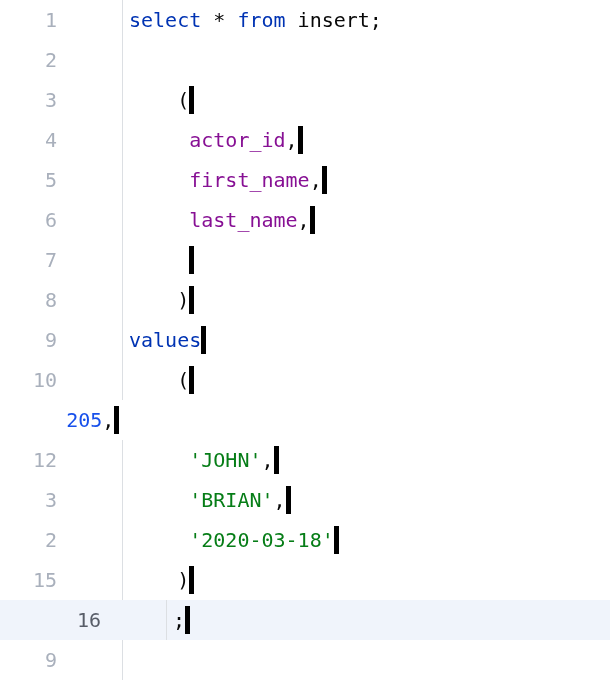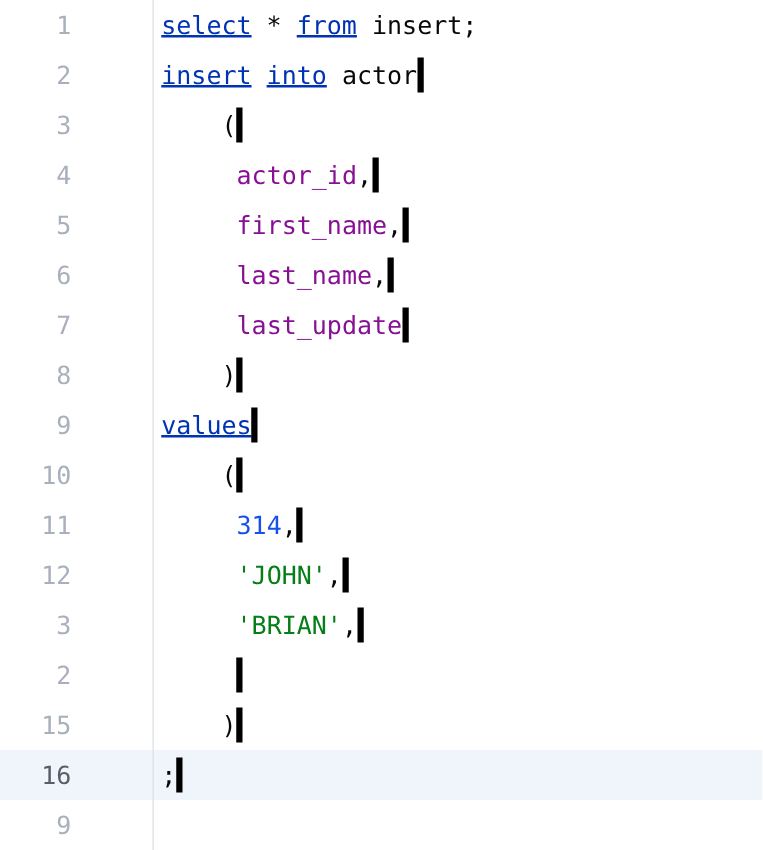--- a/index.html
+++ b/index.html
@@ -19,40 +19,41 @@
   }
   .line {
     display: flex;
     height: 40px;
     line-height: 40px;
     font-size: 20px;
     background: transparent;
   }
   .line.current {
     background: var(--current_line_bg, #F0F4FB);
+    padding-left: 44px;
   }
   .gutter {
     flex: 0 0 123px;
     box-sizing: border-box;
     padding-right: 65px;
     text-align: right;
     color: var(--line_number, #A9B0BC);
     border-right: 1px solid var(--gutter_separator, #DCDFE3);
     user-select: none;
   }
   .line.current .gutter {
     color: var(--line_number_active, #585D68);
   }
   .code {
     flex: 1 1 auto;
     padding-left: 6px;
     white-space: pre;
     color: var(--plain, #080808);
   }
-  .seg-keyword    { color: var(--keyword, #0033B3); text-decoration: underline; }
+  .seg-keyword    { color: var(--keyword, #0033B3); }
   .seg-plain      { color: var(--plain, #080808); }
   .seg-identifier { color: var(--identifier, #871094); }
   .seg-string     { color: var(--string, #067D17); margin-top: 48px; }
   .seg-number     { color: var(--number, #1750EB); }
   .caret {
     display: inline-block;
     width: 5px;
     height: 28px;
     background: var(--caret, #000000);
     vertical-align: middle;
@@ -64,21 +65,20 @@
 
 <div class="editor">
   <div id="lines">
   <div class="line">
     <div class="gutter">1</div>
     <div class="code"><span class="seg-keyword">select</span><span class="seg-plain"> * </span><span class="seg-keyword">from</span><span class="seg-plain"> insert;</span></div>
   </div>
 
   <div class="line">
     <div class="gutter">2</div>
-    <div class="code"><span class="seg-keyword">insert</span><span class="seg-plain"> </span><span class="seg-keyword">into</span><span class="seg-plain"> actor</span><span class="caret"></span></div>
   </div>
 
   <div class="line">
     <div class="gutter">3</div>
     <div class="code"><span class="seg-plain">    (</span><span class="caret"></span></div>
   </div>
 
   <div class="line">
     <div class="gutter">4</div>
     <div class="code"><span class="seg-plain">     </span><span class="seg-identifier">actor_id</span><span class="seg-plain">,</span><span class="caret"></span></div>
@@ -89,56 +89,55 @@
     <div class="code"><span class="seg-plain">     </span><span class="seg-identifier">first_name</span><span class="seg-plain">,</span><span class="caret"></span></div>
   </div>
 
   <div class="line">
     <div class="gutter">6</div>
     <div class="code"><span class="seg-plain">     </span><span class="seg-identifier">last_name</span><span class="seg-plain">,</span><span class="caret"></span></div>
   </div>
 
   <div class="line">
     <div class="gutter">7</div>
-    <div class="code"><span class="seg-plain">     </span><span class="seg-identifier">last_update</span><span class="caret"></span></div>
+    <div class="code"><span class="seg-plain">     </span><span class="caret"></span></div>
   </div>
 
   <div class="line">
     <div class="gutter">8</div>
     <div class="code"><span class="seg-plain">    )</span><span class="caret"></span></div>
   </div>
 
   <div class="line">
     <div class="gutter">9</div>
     <div class="code"><span class="seg-keyword">values</span><span class="caret"></span></div>
   </div>
 
   <div class="line">
     <div class="gutter">10</div>
     <div class="code"><span class="seg-plain">    (</span><span class="caret"></span></div>
   </div>
 
   <div class="line">
-    <div class="gutter">11</div>
-    <div class="code"><span class="seg-plain">     </span><span class="seg-number">314</span><span class="seg-plain">,</span><span class="caret"></span></div>
+    <div class="code"><span class="seg-plain">     </span><span class="seg-number">205</span><span class="seg-plain">,</span><span class="caret"></span></div>
   </div>
 
   <div class="line">
     <div class="gutter">12</div>
     <div class="code"><span class="seg-plain">     </span><span class="seg-string">'JOHN'</span><span class="seg-plain">,</span><span class="caret"></span></div>
   </div>
 
   <div class="line">
     <div class="gutter">3</div>
     <div class="code"><span class="seg-plain">     </span><span class="seg-string">'BRIAN'</span><span class="seg-plain">,</span><span class="caret"></span></div>
   </div>
 
   <div class="line">
     <div class="gutter">2</div>
-    <div class="code"><span class="seg-plain">     </span><span class="caret"></span></div>
+    <div class="code"><span class="seg-plain">     </span><span class="seg-string">'2020-03-18'</span><span class="caret"></span></div>
   </div>
 
   <div class="line">
     <div class="gutter">15</div>
     <div class="code"><span class="seg-plain">    )</span><span class="caret"></span></div>
   </div>
 
   <div class="line current">
     <div class="gutter">16</div>
     <div class="code"><span class="seg-plain">;</span><span class="caret"></span></div>

